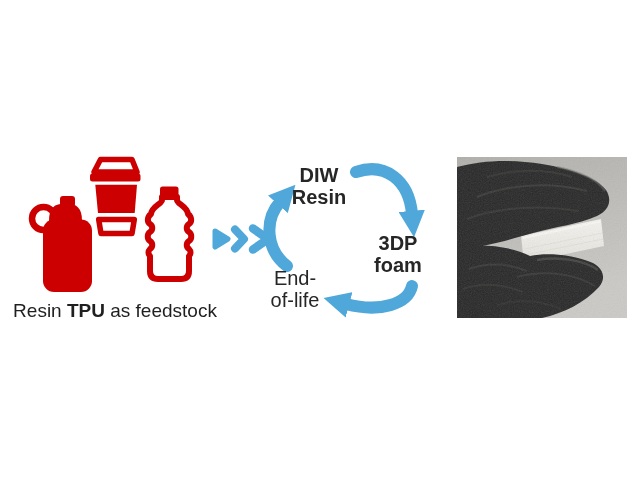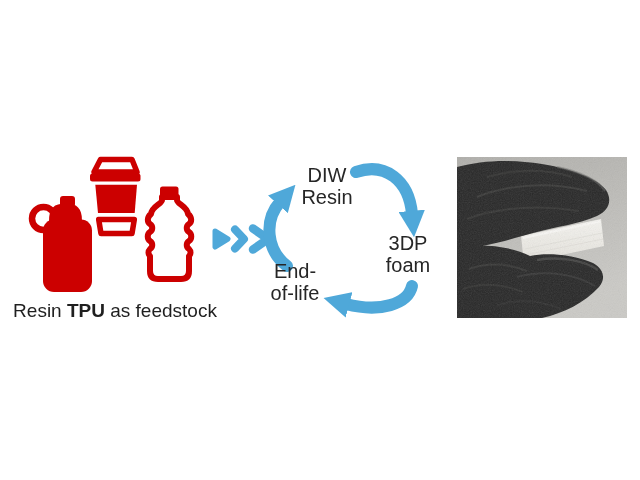--- a/index.html
+++ b/index.html
@@ -9,23 +9,23 @@
   }
   .abs{position:absolute;}
   .caption{
     left:8px;top:299px;width:214px;text-align:center;
     font-size:19px;line-height:24px;color:#1f1f1f;white-space:nowrap;
   }
   .caption b{font-weight:bold;}
   .cycle-label{
     text-align:center;font-size:20px;line-height:22px;color:#262626;
   }
-  .cycle-label.diw{left:281px;top:164px;width:92px;}
-  .cycle-label.foam{left:370px;top:232px;width:76px;font-weight:normal;}
-  .cycle-label.eol{left:251px;top:260px;width:88px;}
+  .cycle-label.diw{left:273px;top:164px;width:92px;font-weight:bold;}
+  .cycle-label.foam{left:360px;top:232px;width:76px;font-weight:bold;}
+  .cycle-label.eol{left:251px;top:267px;width:88px;}
   svg{display:block;}
 </style>
 </head>
 <body>
 
 <div class="stage">
 
   <svg class="abs" style="left:18px;top:140px;" width="185" height="160" viewBox="0 0 185 160">
 
     <g fill="#cc0000">

